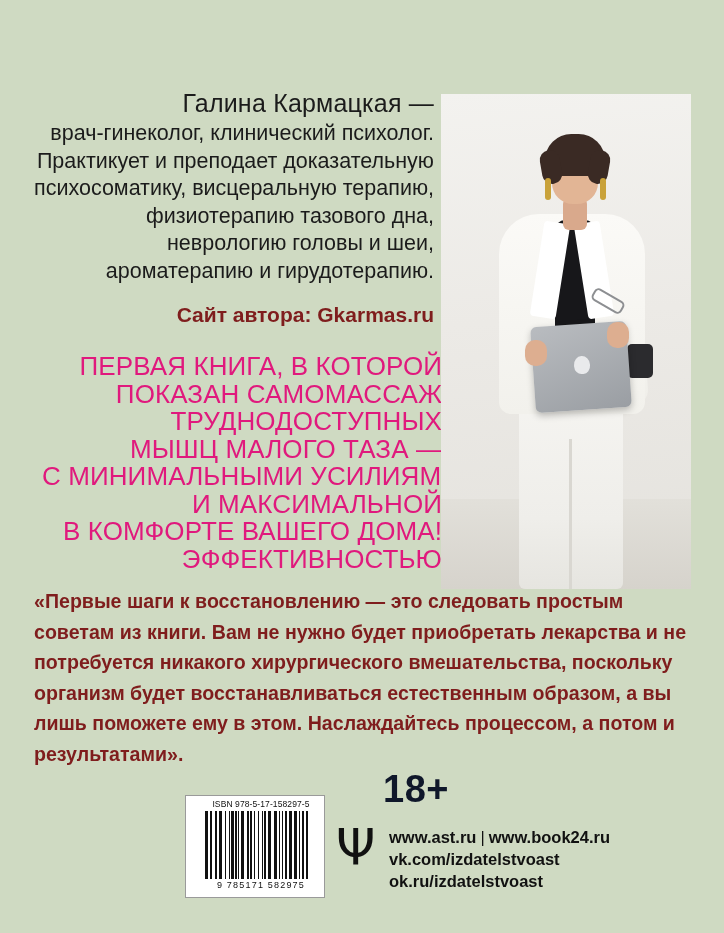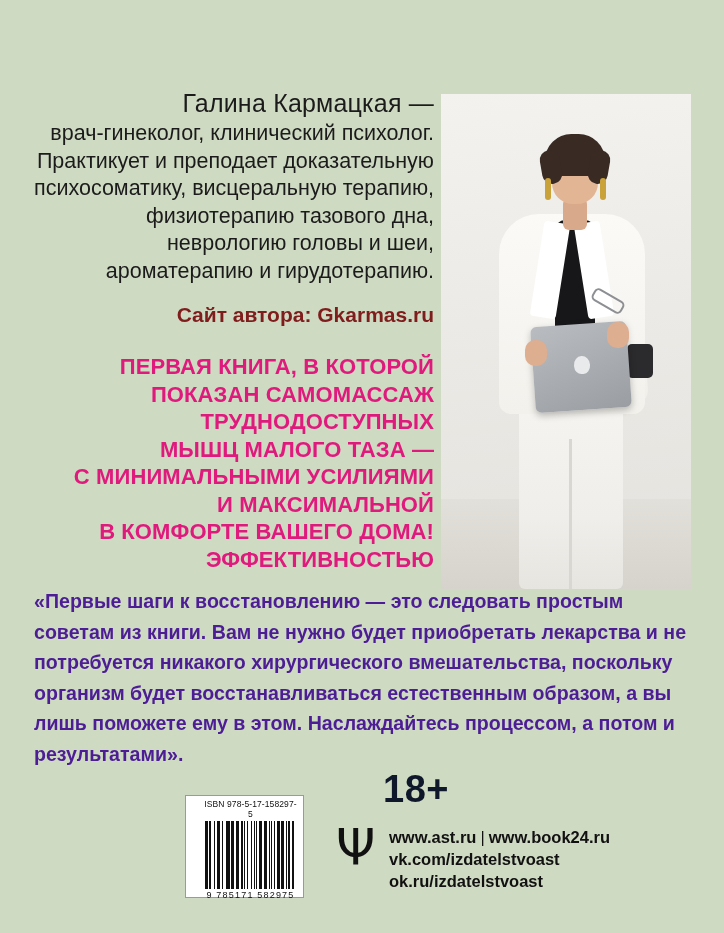--- a/index.html
+++ b/index.html
@@ -53,27 +53,27 @@
   .author-site {
     margin-top: 17px;
     font-size: 21px;
     font-weight: bold;
     line-height: 26px;
     color: #7f1d1d;
   }
 
   .headline {
     position: absolute;
-    left: 34px;
+    left: 42px;
     top: 305px;
     width: 400px;
     text-align: right;
     color: #e0197d;
-    font-weight: bold;
-    font-size: 22px;
+    font-weight: normal;
+    font-size: 26px;
     line-height: 27.5px;
     letter-spacing: 0.1px;
     text-transform: uppercase;
   }
   .headline div { white-space: nowrap; }
 
   
   .photo {
     position: absolute;
     left: 441px;
@@ -294,21 +294,21 @@
     background: #2b2b2e;
     border-radius: 5px;
   }
 
   
   .quote {
     position: absolute;
     left: 34px;
     top: 586px;
     width: 656px;
-    color: #4c1d95;
+    color: #7f1d1d;
     font-weight: bold;
     font-size: 19.6px;
     line-height: 30.5px;
   }
 
   
   .age-mark {
     position: absolute;
     left: 383px;
     top: 768px;
@@ -337,21 +337,21 @@
     font-size: 16.5px;
     line-height: 22px;
   }
   .links .sep { padding: 0 4px; font-weight: normal; }
 
   
   .barcode-box {
     position: absolute;
     left: 185px;
     top: 795px;
-    width: 119px;
+    width: 140px;
     height: 103px;
     background: #ffffff;
     border: 1px solid #9a9a9a;
     box-sizing: border-box;
     padding: 3px 4px 2px 16px;
   }
   .isbn-text {
     font-size: 8.5px;
     color: #111;
     letter-spacing: 0.1px;

